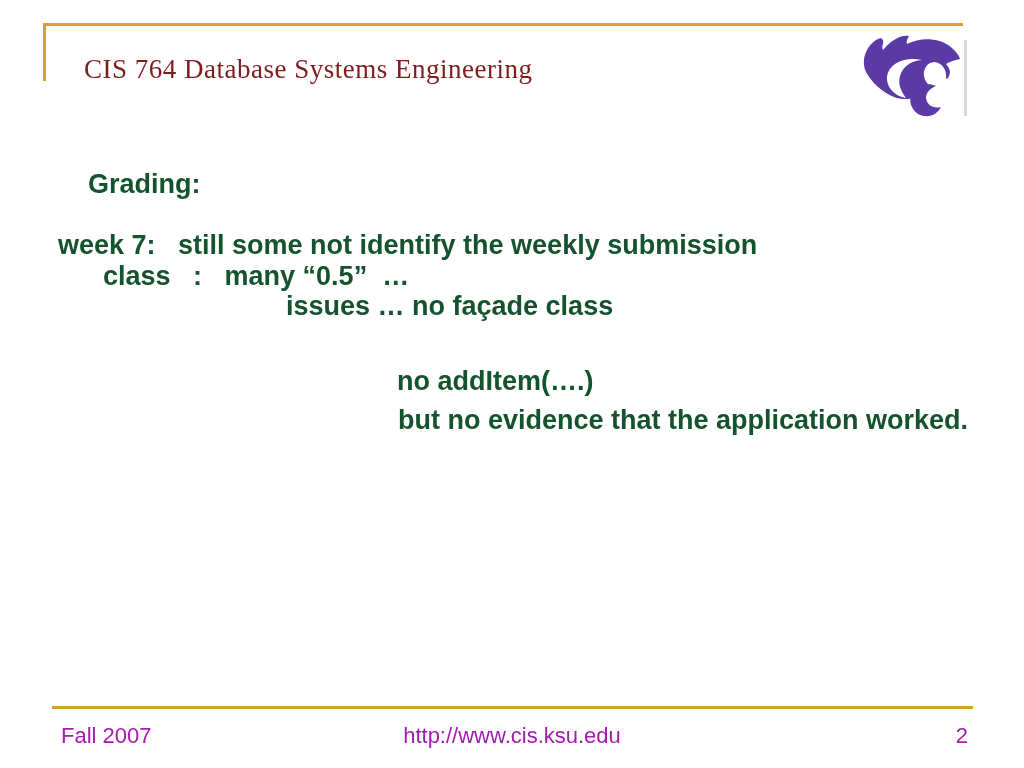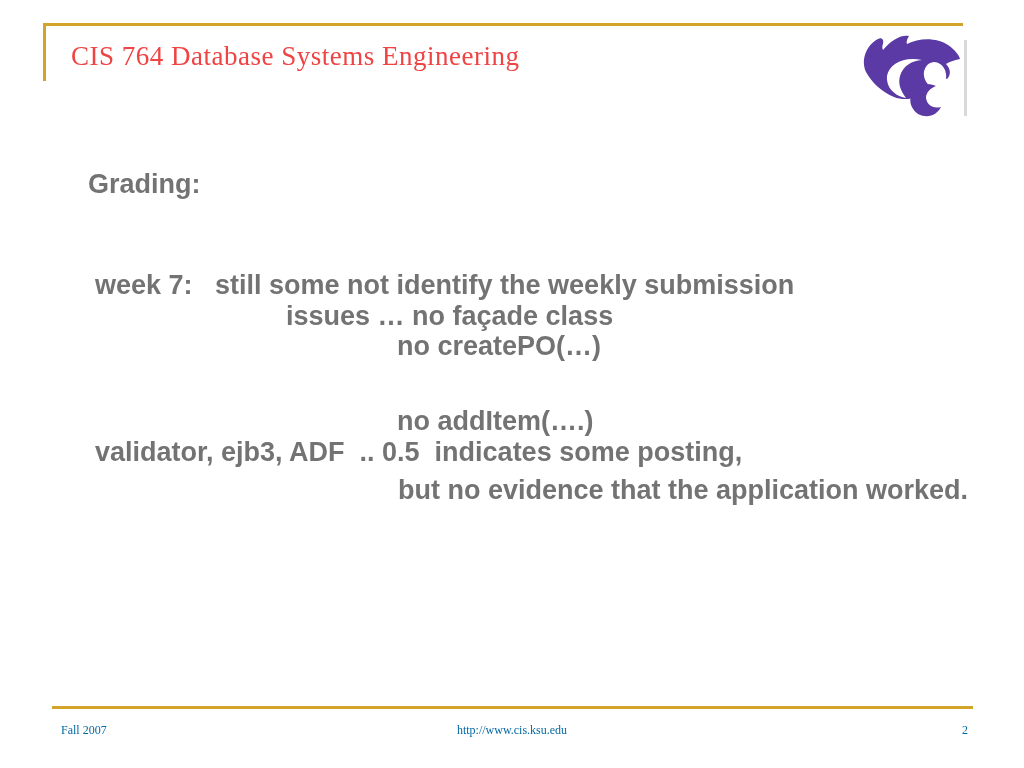--- a/index.html
+++ b/index.html
@@ -21,26 +21,26 @@
   }
   .left-rule {
     position: absolute;
     left: 43px; top: 23px;
     width: 3px; height: 58px;
     background: #D2A42A;
   }
   .title {
     position: absolute;
     left: 68px; top: 38px;
-    margin: 3px;
+    margin: 16px;
     font-family: "Liberation Serif", serif;
     font-weight: normal;
     font-size: 27px;
     letter-spacing: 0.5px;
-    color: #ef4444;
+    color: #7f1d1d;
     white-space: nowrap;
   }
   .logo {
     position: absolute;
     left: 856px; top: 28px;
     width: 110px; height: 90px;
   }
   .logo svg { display: block; width: 110px; height: 90px; }
   .logo-shadow {
     position: absolute;
@@ -53,37 +53,37 @@
   
   .body {
     position: absolute;
     left: 0; top: 169px;
     width: 1024px;
   }
   .body-line {
     font-size: 27px;
     font-weight: bold;
     line-height: 30.6px;
-    color: #737373;
+    color: #14532d;
     white-space: pre;
   }
 
   
   .footer-rule {
     position: absolute;
     left: 52px; top: 706px;
     width: 921px; height: 3px;
     background: #D2A42A;
   }
   .footer-left, .footer-center, .footer-right {
     position: absolute;
     top: 723px;
-    font-family: Liberation Serif, serif;
-    font-size: 12px;
-    color: #0369a1;
+    font-family: Liberation Sans, sans-serif;
+    font-size: 22px;
+    color: #a21caf;
     white-space: nowrap;
   }
   .footer-left { left: 61px; }
   .footer-center { left: 0; width: 1024px; text-align: center; }
   .footer-right { right: 56px; }
 </style>
 </head>
 <body>
 
 <div class="slide">
@@ -125,25 +125,24 @@
         C77,81 71,77 70,70
         C70,64 75,60 80,58
         C72,54 61,57 57,64 Z"></path>
     </svg>
   </div>
   <div class="logo-shadow"></div>
 
   <div class="body" id="body-lines">
       <div class="body-line" style="padding-left: 88px;">Grading:</div>
       <div class="body-line" style="padding-left: 88px;">&nbsp;</div>
-      <div class="body-line" style="padding-left: 95px; margin-top: 40px;">week 7:   still some not identify the weekly submission</div>
+      <div class="body-line" style="padding-left: 58px;">week 7:   still some not identify the weekly submission</div>
+      <div class="body-line" style="padding-left: 103px;">class   :   many “0.5”  …</div>
       <div class="body-line" style="padding-left: 278px; margin-left: 8px;">issues … no façade class</div>
-      <div class="body-line" style="padding-left: 397px;">no createPO(…)</div>
       <div class="body-line" style="padding-left: 397px; margin-top: 44px;">no addItem(….)</div>
-      <div class="body-line" style="padding-left: 95px;">validator, ejb3, ADF  .. 0.5  indicates some posting,</div>
       <div class="body-line" style="padding-left: 398px; margin-top: 8px;">but no evidence that the application worked.</div>
     </div>
 
   <div class="footer-rule"></div>
   <div class="footer-left">Fall 2007</div>
   <div class="footer-center">http://www.cis.ksu.edu</div>
   <div class="footer-right">2</div>
 
 </div>
 

